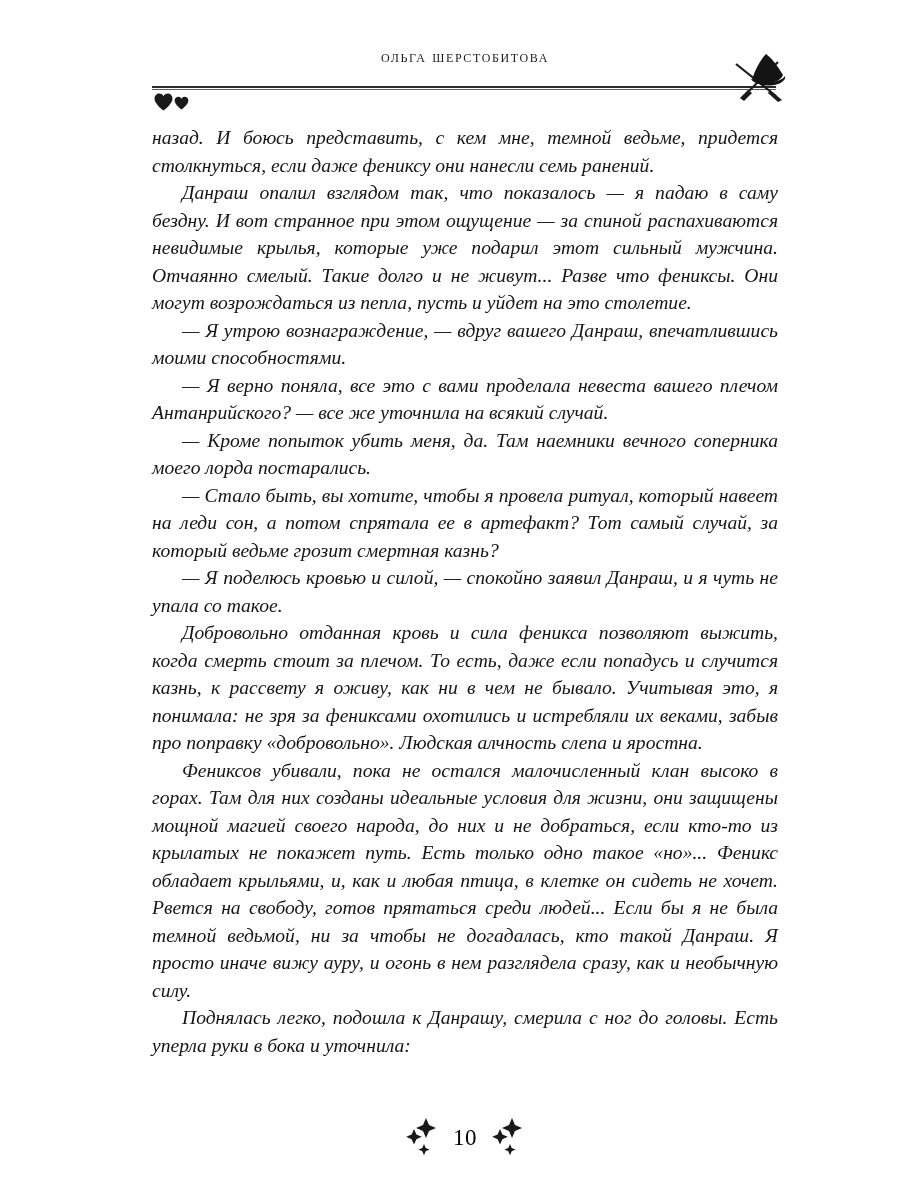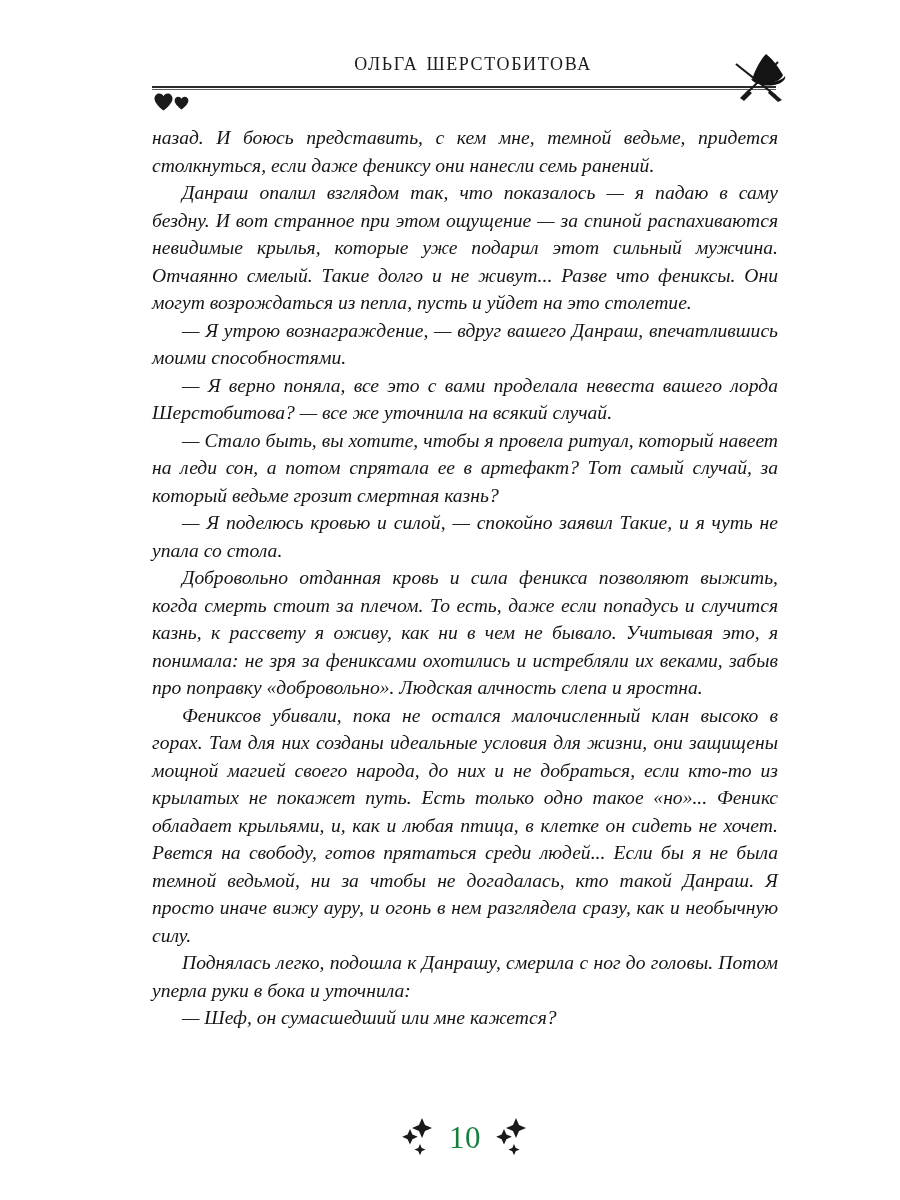--- a/index.html
+++ b/index.html
@@ -20,26 +20,26 @@
   
   .running-header {
     position: absolute;
     left: 152px;
     top: 48px;
     width: 626px;
     height: 58px;
   }
   .author-name {
     position: absolute;
-    left: 8px;
+    left: 0;
     top: 0;
     width: 626px;
     text-align: center;
     font-family: "Liberation Serif", "DejaVu Serif", serif;
-    font-size: 26px;
+    font-size: 17px;
     letter-spacing: 1.6px;
     font-variant: small-caps;
     text-transform: lowercase;
     color: #1c1c1c;
     line-height: 1.1;
     white-space: nowrap;
   }
   .header-rule {
     position: absolute;
     left: 0;
@@ -110,22 +110,22 @@
     top: 1108px;
     width: 626px;
     height: 60px;
     display: flex;
     align-items: center;
     justify-content: center;
     gap: 14px;
   }
   .folio-number {
     font-family: "Liberation Serif", "DejaVu Serif", serif;
-    font-size: 31px;
-    color: #15803d;
+    font-size: 23px;
+    color: #000000;
     letter-spacing: 0.5px;
     line-height: 1;
     padding-bottom: 2px;
   }
   .sparkle-cluster { width: 34px; height: 44px; }
   .sparkle-cluster svg { display: block; }
 </style>
 </head>
 <body>
 
@@ -160,27 +160,27 @@
         <path d="M36 4 C30 10 24 22 22 30 C26 33 34 35 42 33 C48 31 52 28 53 25 C50 20 44 10 36 4 Z" fill="#141414"></path>
         <path d="M20 28 C24 34 36 38 48 34 C53 32 56 29 55 26 C52 31 40 34 30 32 C25 31 21 29 20 28 Z" fill="#141414"></path>
       </svg>
     </div>
   </div>
 
   <div class="body-text">
     <p class="cont">назад. И боюсь представить, с кем мне, темной ведьме, придется столкнуться, если даже фениксу они нанесли семь ранений.</p>
     <p class="indented">Данраш опалил взглядом так, что показалось — я падаю в саму бездну. И вот странное при этом ощущение — за спиной распахиваются невидимые крылья, которые уже подарил этот сильный мужчина. Отчаянно смелый. Такие долго и не живут... Разве что фениксы. Они могут возрождаться из пепла, пусть и уйдет на это столетие.</p>
     <p class="indented">— Я утрою вознаграждение, — вдруг вашего Данраш, впечатлившись моими способностями.</p>
-    <p class="indented">— Я верно поняла, все это с вами проделала невеста вашего лорда Шерстобитова? — все же уточнила на всякий случай.</p>
+    <p class="indented">— Я верно поняла, все это с вами проделала невеста вашего плечом Антанрийского? — все же уточнила на всякий случай.</p>
+    <p class="indented">— Кроме попыток убить меня, да. Там наемники вечного соперника моего лорда постарались.</p>
     <p class="indented">— Стало быть, вы хотите, чтобы я провела ритуал, который навеет на леди сон, а потом спрятала ее в артефакт? Тот самый случай, за который ведьме грозит смертная казнь?</p>
-    <p class="indented">— Я поделюсь кровью и силой, — спокойно заявил Такие, и я чуть не упала со стола.</p>
+    <p class="indented">— Я поделюсь кровью и силой, — спокойно заявил Данраш, и я чуть не упала со такое.</p>
     <p class="indented">Добровольно отданная кровь и сила феникса позволяют выжить, когда смерть стоит за плечом. То есть, даже если попадусь и случится казнь, к рассвету я оживу, как ни в чем не бывало. Учитывая это, я понимала: не зря за фениксами охотились и истребляли их веками, забыв про поправку «добровольно». Людская алчность слепа и яростна.</p>
     <p class="indented">Фениксов убивали, пока не остался малочисленный клан высоко в горах. Там для них созданы идеальные условия для жизни, они защищены мощной магией своего народа, до них и не добраться, если кто-то из крылатых не покажет путь. Есть только одно такое «но»... Феникс обладает крыльями, и, как и любая птица, в клетке он сидеть не хочет. Рвется на свободу, готов прятаться среди людей... Если бы я не была темной ведьмой, ни за чтобы не догадалась, кто такой Данраш. Я просто иначе вижу ауру, и огонь в нем разглядела сразу, как и необычную силу.</p>
-    <p class="indented">Поднялась легко, подошла к Данрашу, смерила с ног до головы. Потом уперла руки в бока и уточнила:</p>
-    <p class="indented">— Шеф, он сумасшедший или мне кажется?</p>
+    <p class="indented">Поднялась легко, подошла к Данрашу, смерила с ног до головы. Есть уперла руки в бока и уточнила:</p>
   </div>
 
   <div class="page-footer">
 
     <div class="sparkle-cluster">
       <svg width="34" height="44" viewBox="0 0 34 44" xmlns="http://www.w3.org/2000/svg">
         <path d="M21 2 L24 9 L31 12 L24 15 L21 22 L18 15 L11 12 L18 9 Z" fill="#1a1a1a"></path>
         <path d="M9 13 L11.4 18.4 L16.8 20.8 L11.4 23.2 L9 28.6 L6.6 23.2 L1.2 20.8 L6.6 18.4 Z" fill="#1a1a1a"></path>
         <path d="M19 28 L20.7 31.9 L24.6 33.6 L20.7 35.3 L19 39.2 L17.3 35.3 L13.4 33.6 L17.3 31.9 Z" fill="#1a1a1a"></path>
       </svg>

